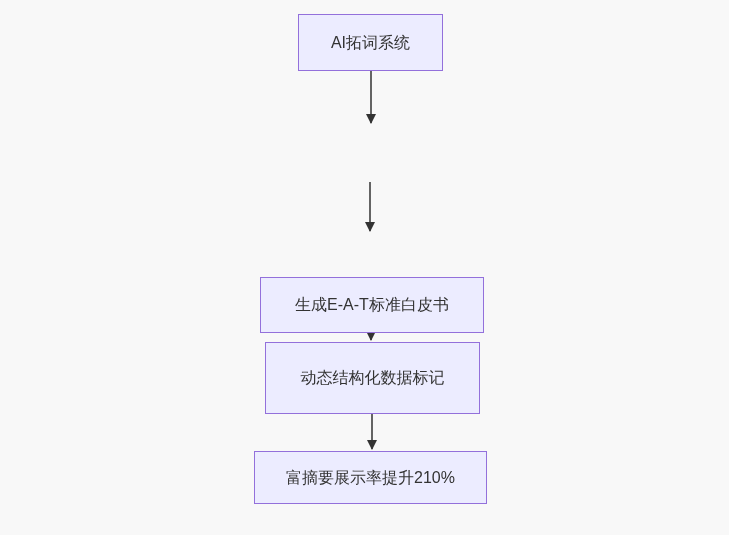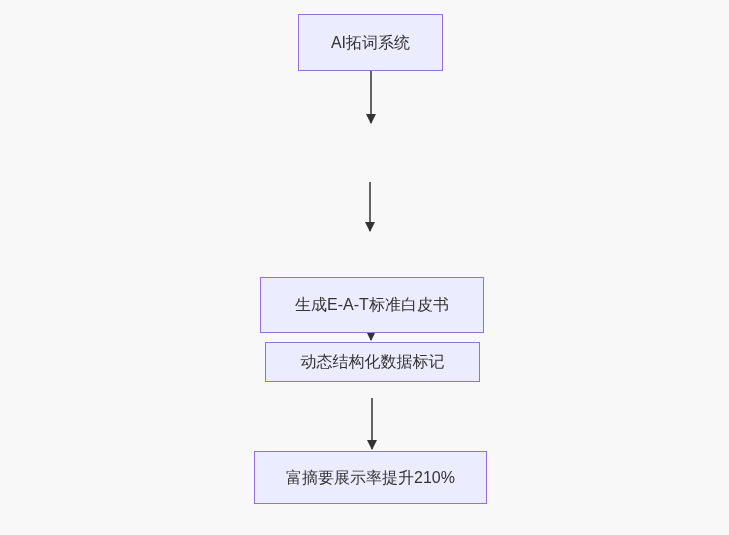--- a/index.html
+++ b/index.html
@@ -30,21 +30,21 @@
     border: 1px solid #9370DB;
     color: #333333;
     font-size: 16px;
     line-height: 1.2;
     text-align: center;
     white-space: nowrap;
   }
   .n1 { left: 298px; top: 14px;  width: 145px; height: 57px; }
   .n2 { left: 275px; top: 125px; width: 190px; height: 57px; }
   .n3 { left: 260px; top: 233px; width: 224px; height: 56px; margin-top: 44px; }
-  .n4 { left: 265px; top: 342px; width: 215px; height: 40px; }
+  .n4 { left: 265px; top: 342px; width: 215px; height: 72px; }
   .n5 { left: 254px; top: 451px; width: 233px; height: 53px; }
 </style>
 </head>
 <body>
 
 <div class="canvas">
 
   <svg class="edges-layer" viewBox="0 0 729 535" xmlns="http://www.w3.org/2000/svg">
     <defs>
       <marker id="arrowhead" viewBox="0 0 10 10" refX="9" refY="5" markerWidth="7" markerHeight="7" orient="auto">

